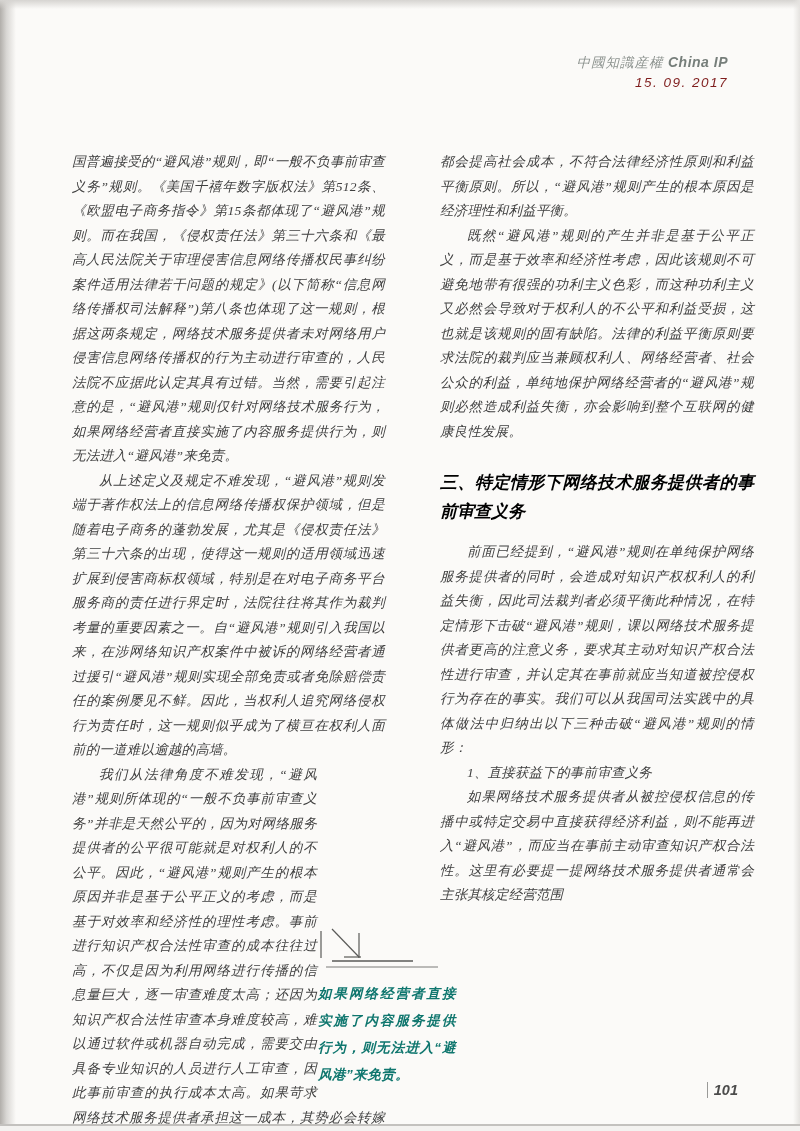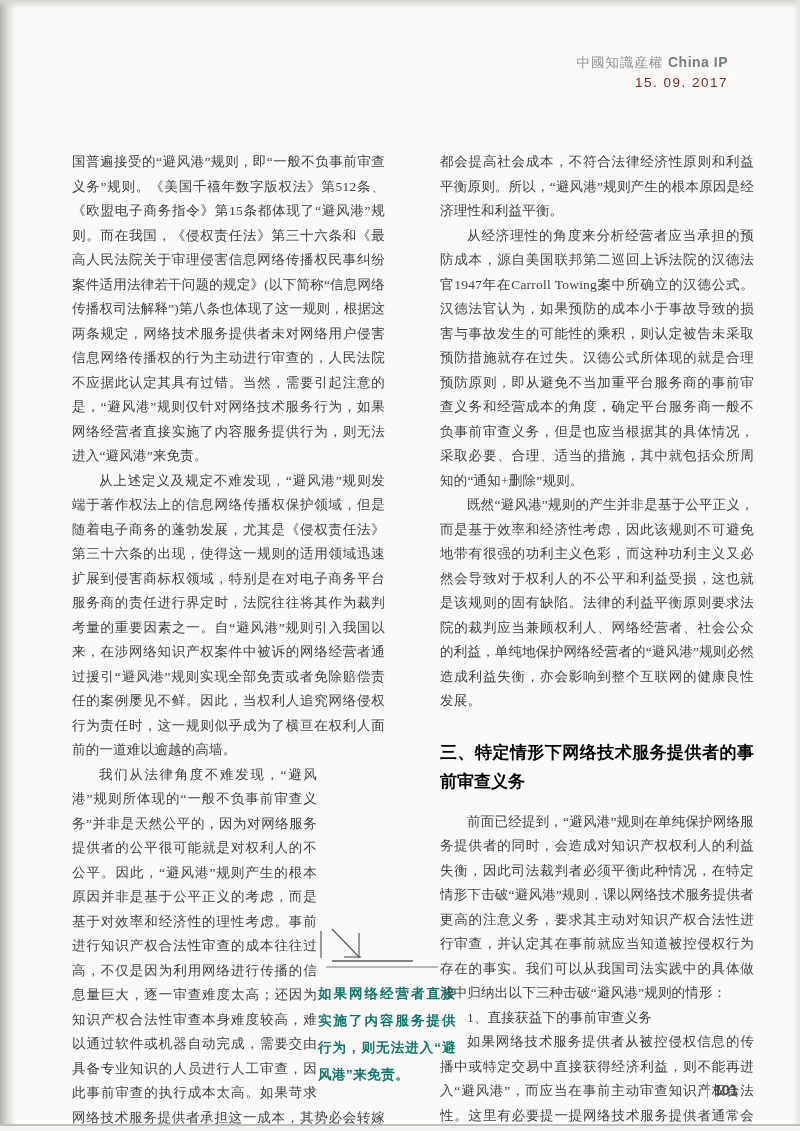--- a/index.html
+++ b/index.html
@@ -4,20 +4,21 @@
 <style>
   html, body { margin: 0; padding: 0; background: #efeeec; }
   .page {
     position: relative;
     width: 800px;
     height: 1131px;
     background: #fbfaf8;
     overflow: hidden;
     font-family: "Liberation Serif", "DejaVu Serif", serif;
     color: #404040;
+    font-style: italic;
   }
   
   .scan-edge-left {
     position: absolute; left: 0; top: 0; width: 16px; height: 100%;
     background: linear-gradient(to right, #b1aeaa 0%, #d8d6d3 40%, rgba(251,250,248,0) 100%);
   }
   .scan-edge-top {
     position: absolute; left: 0; top: 0; width: 100%; height: 9px;
     background: linear-gradient(to bottom, #d6d4d1, rgba(251,250,248,0));
   }
@@ -116,21 +117,20 @@
         <line x1="26" y1="35" x2="43" y2="35" stroke="#5a5a58" stroke-width="1.2"></line>
         <line x1="14" y1="39" x2="95" y2="39" stroke="#5a5a58" stroke-width="1.6"></line>
         <line x1="8" y1="45" x2="120" y2="45" stroke="#7a7a78" stroke-width="1"></line>
       </svg>
     </span>
     <p class="pq-text" style="color:#0f766e;">如果网络经营者直接实施了内容服务提供行为，则无法进入“避风港”来免责。</p>
   </aside>
 
   <main class="col col-right">
     <p class="body-text no-indent">都会提高社会成本，不符合法律经济性原则和利益平衡原则。所以，“避风港”规则产生的根本原因是经济理性和利益平衡。</p>
-    <p class="body-text">从经济理性的角度来分析经营者应当承担的预防成本，源自美国联邦第二巡回上诉法院的汉德法官1947年在Carroll Towing案中所确立的汉德公式。汉德法官认为，如果预防的成本小于事故导致的损害与事故发生的可能性的乘积，则认定被告未采取预防措施就存在过失。汉德公式所体现的就是合理预防原则，即从避免不当加重平台服务商的事前审查义务和经营成本的角度，确定平台服务商一般不负事前审查义务，但是也应当根据其的具体情况，采取必要、合理、适当的措施，其中就包括众所周知的“通知+删除”规则。</p>
     <p class="body-text">既然“避风港”规则的产生并非是基于公平正义，而是基于效率和经济性考虑，因此该规则不可避免地带有很强的功利主义色彩，而这种功利主义又必然会导致对于权利人的不公平和利益受损，这也就是该规则的固有缺陷。法律的利益平衡原则要求法院的裁判应当兼顾权利人、网络经营者、社会公众的利益，单纯地保护网络经营者的“避风港”规则必然造成利益失衡，亦会影响到整个互联网的健康良性发展。</p>
     <h2 class="section-heading">三、特定情形下网络技术服务提供者的事前审查义务</h2>
     <p class="body-text">前面已经提到，“避风港”规则在单纯保护网络服务提供者的同时，会造成对知识产权权利人的利益失衡，因此司法裁判者必须平衡此种情况，在特定情形下击破“避风港”规则，课以网络技术服务提供者更高的注意义务，要求其主动对知识产权合法性进行审查，并认定其在事前就应当知道被控侵权行为存在的事实。我们可以从我国司法实践中的具体做法中归纳出以下三种击破“避风港”规则的情形：</p>
     <p class="body-text">1、直接获益下的事前审查义务</p>
     <p class="body-text">如果网络技术服务提供者从被控侵权信息的传播中或特定交易中直接获得经济利益，则不能再进入“避风港”，而应当在事前主动审查知识产权合法性。这里有必要提一提网络技术服务提供者通常会主张其核定经营范围</p>
   </main>
 
   <footer class="page-number">
     <span>101</span>
   </footer>

